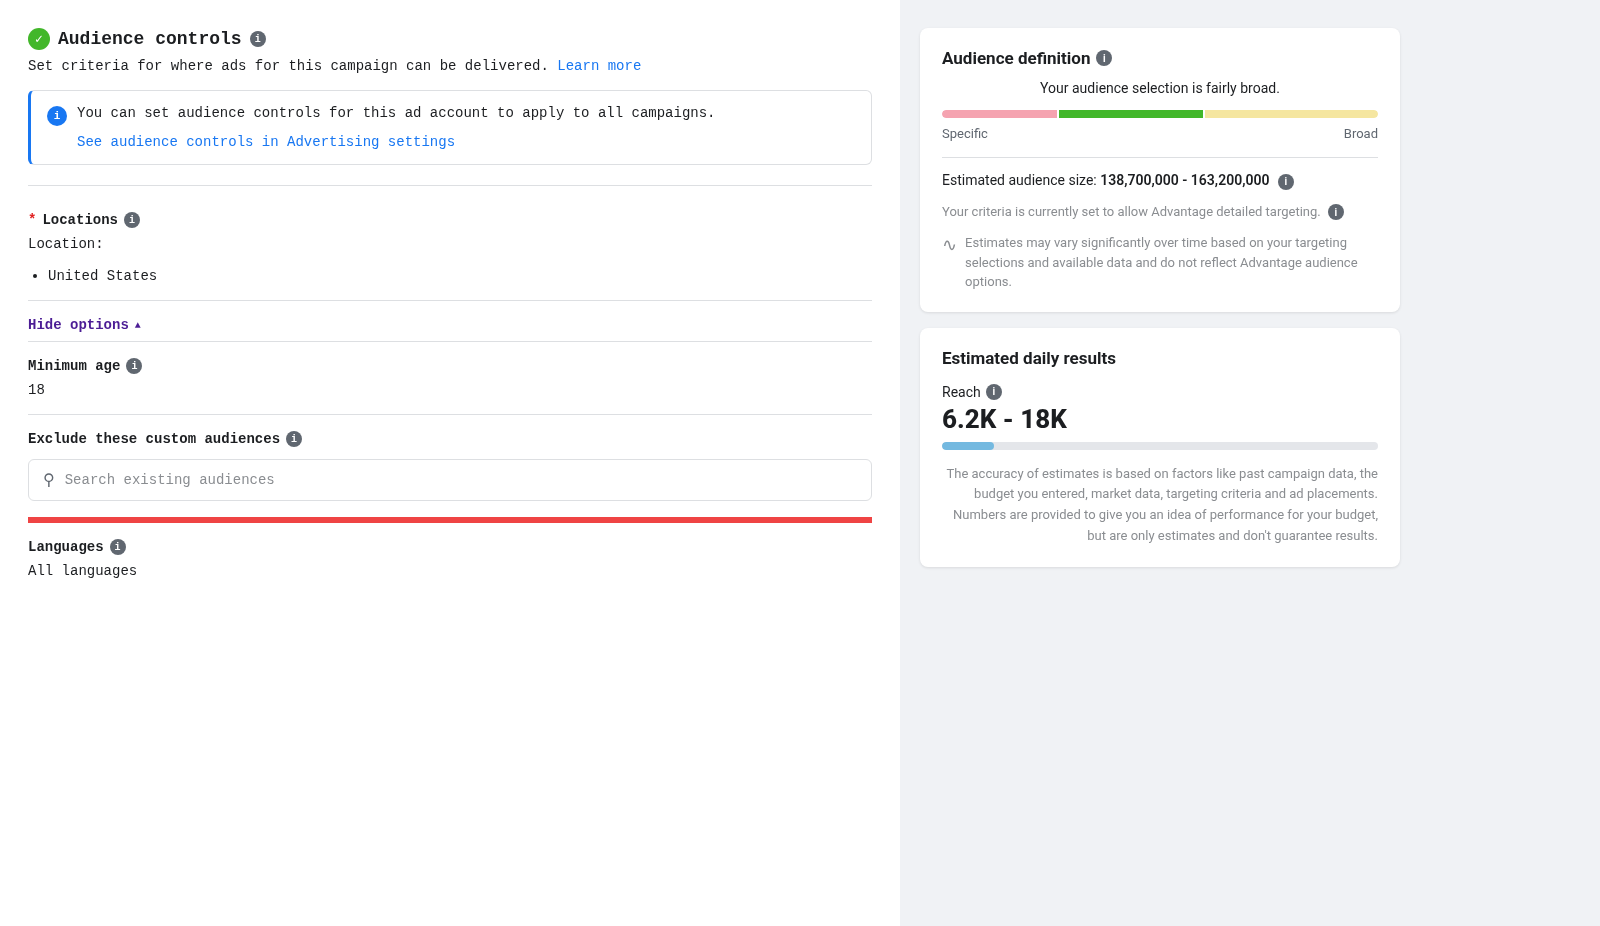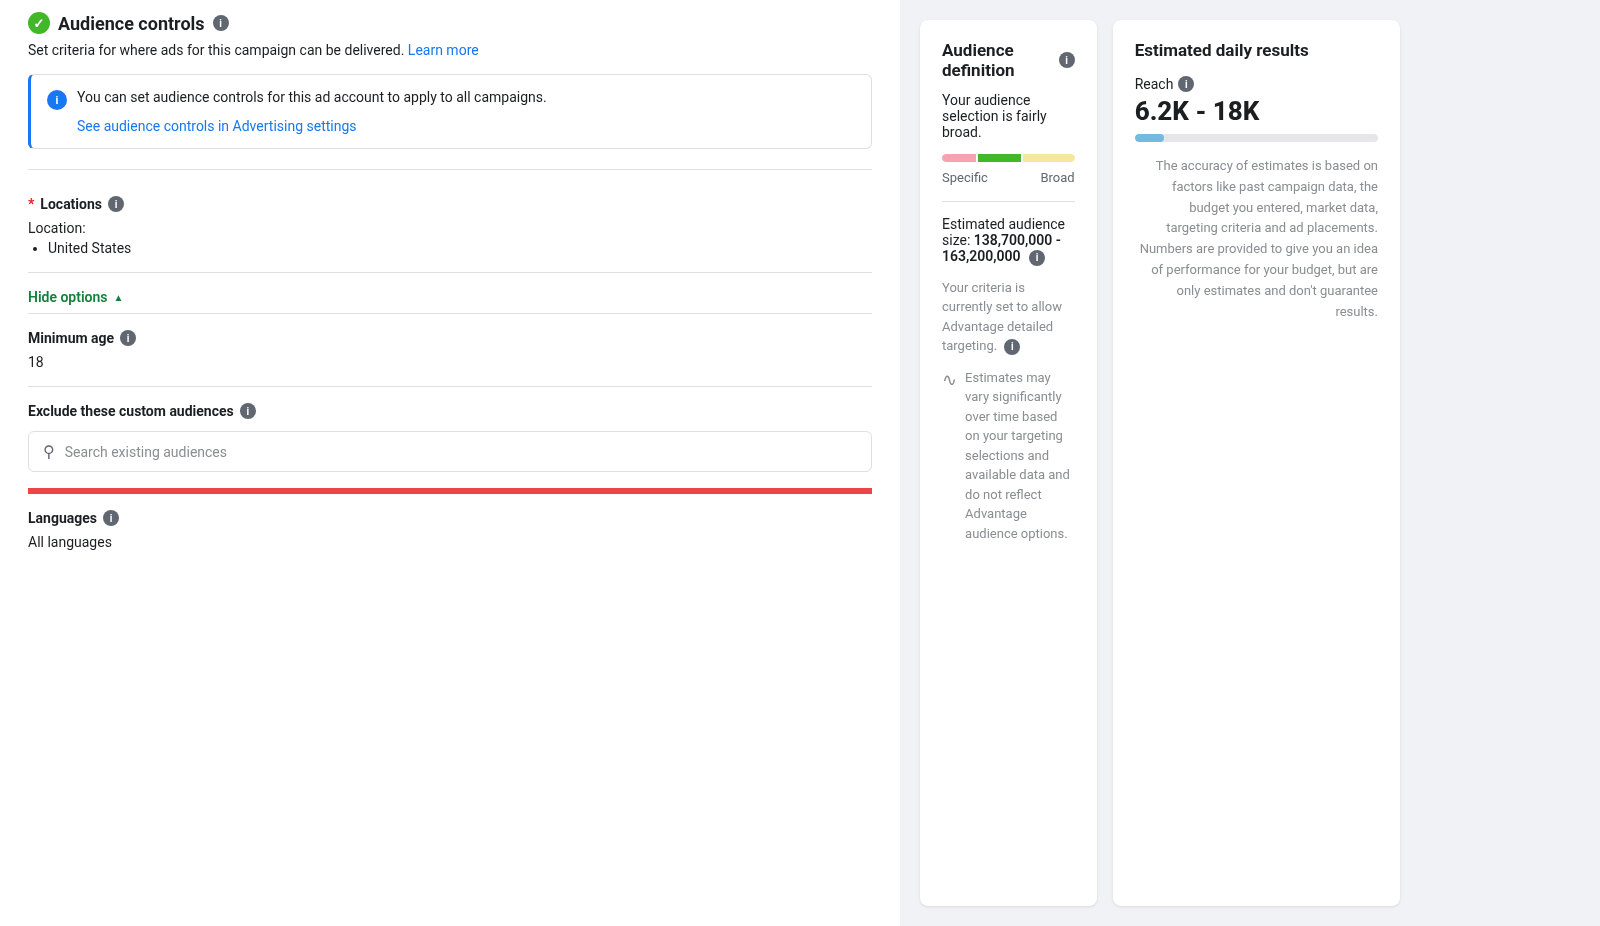--- a/index.html
+++ b/index.html
@@ -7,28 +7,30 @@
       font-family: -apple-system, BlinkMacSystemFont, 'Segoe UI', Roboto, Helvetica, Arial, sans-serif;
       background: #f0f2f5;
       display: flex;
       min-height: 926px;
       font-size: 14px;
       color: #1c1e21;
     }
     .left-panel {
       flex: 1;
       background: #fff;
-      padding: 12px 28px;
+      padding: 28px 28px;
       max-width: 900px;
       overflow-y: auto;
+      font-family: Liberation Mono, monospace;
     }
     .right-panel {
       width: 520px;
-      padding: 20px 20px;
-      display: flex;
+      padding: 28px 20px;
+      display: flex;
+      flex-direction: column;
       gap: 16px;
     }
     .card {
       background: #fff;
       border-radius: 8px;
       padding: 20px 22px;
       box-shadow: 0 1px 3px rgba(0,0,0,0.1);
     }
 
     
@@ -144,32 +146,32 @@
       display: flex;
       align-items: center;
       gap: 6px;
     }
     .field-label .asterisk {
       color: #e02020;
     }
     .location-text {
       font-size: 14px;
       color: #1c1e21;
-      margin-bottom: 4px;
+      margin-bottom: 16px;
     }
     .location-list {
       list-style: disc;
       padding-left: 20px;
       font-size: 14px;
     }
     .hide-options-btn {
       display: flex;
       align-items: center;
       gap: 6px;
-      color: #15803d;
+      color: #4c1d95;
       font-size: 14px;
       font-weight: 600;
       cursor: pointer;
       padding: 16px 0 8px 0;
       border-bottom: 1px solid #dddfe2;
     }
     .chevron-up {
       font-size: 10px;
     }
     .min-age-section {
@@ -216,20 +218,21 @@
       font-weight: 700;
       margin-bottom: 12px;
       display: flex;
       align-items: center;
       gap: 6px;
     }
     .audience-desc {
       font-size: 14px;
       color: #1c1e21;
       margin-bottom: 14px;
+      text-align: center;
     }
     .audience-meter {
       display: flex;
       height: 8px;
       border-radius: 4px;
       overflow: hidden;
       gap: 2px;
       margin-bottom: 8px;
     }
     .meter-segment-red {

